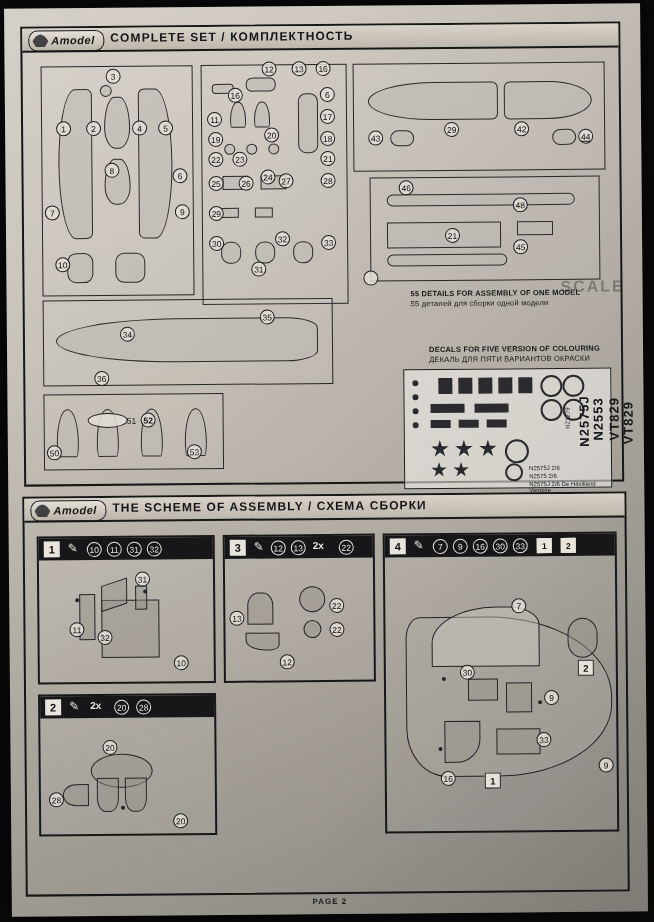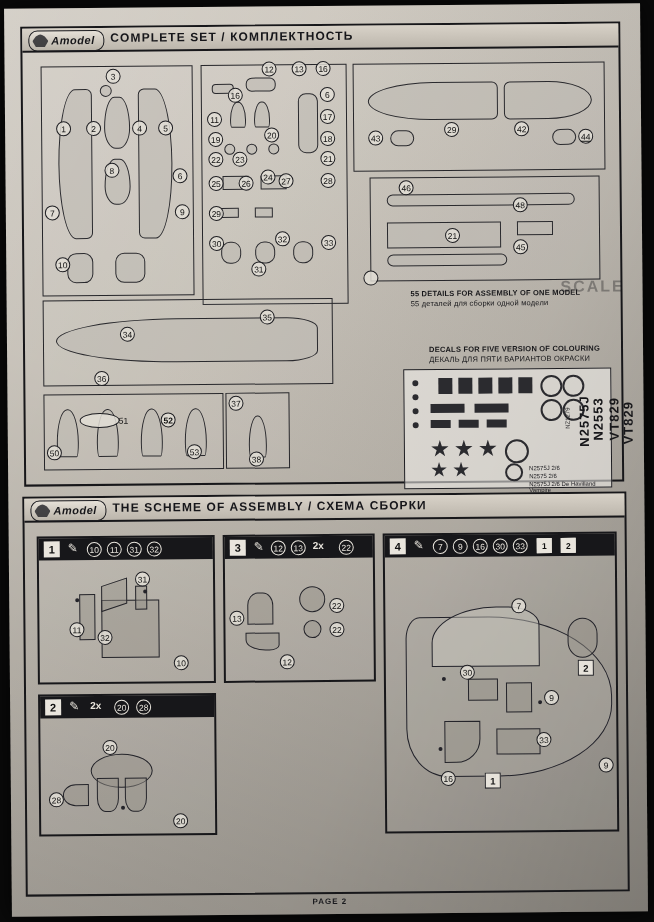--- a/index.html
+++ b/index.html
@@ -287,30 +287,25 @@
       <div class="num" style="left:216px; top:10px;">35</div>
       <div class="num" style="left:50px; top:70px;">36</div>
     </div>
 
     <div class="sprue" style="left:18px; top:366px; width:180px; height:76px;">
       <div class="part blade" style="left:12px; top:14px; width:22px; height:48px;"></div>
       <div class="part blade" style="left:52px; top:14px; width:22px; height:48px;"></div>
       <div class="part blade" style="left:96px; top:14px; width:22px; height:48px;"></div>
       <div class="part blade" style="left:140px; top:14px; width:22px; height:48px;"></div>
       <div class="num" style="left:2px; top:50px;">50</div>
-      <div class="num" style="left:35px; top:18px;padding-left:38px;">51</div>
-      <div class="num" style="left:116px; top:18px;font-weight:bold;">52</div>
+      <div class="num" style="left:43px; top:18px;padding-left:38px;">51</div>
+      <div class="num" style="left:96px; top:18px;font-weight:bold;">52</div>
       <div class="num" style="left:142px; top:50px;">53</div>
     </div>
 
-    <div class="sprue" style="left:200px; top:366px; width:64px; height:76px;">
-      <div class="part blade" style="left:22px; top:22px; width:18px; height:42px;"></div>
-      <div class="num" style="left:2px; top:2px;">37</div>
-      <div class="num" style="left:22px; top:58px;">38</div>
-    </div>
 
     <div id="decal-sheet" style="left:378px; top:344px; width:206px; height:118px;">
       <div class="decal-bar" style="left:34px; top:8px; width:14px; height:16px;"></div>
       <div class="decal-bar" style="left:54px; top:8px; width:14px; height:16px;"></div>
       <div class="decal-bar" style="left:74px; top:8px; width:14px; height:16px;"></div>
       <div class="decal-bar" style="left:94px; top:8px; width:14px; height:16px;"></div>
       <div class="decal-bar" style="left:114px; top:8px; width:14px; height:16px;"></div>
       <div class="decal-ring" style="left:136px; top:6px; width:18px; height:18px;"></div>
       <div class="decal-ring" style="left:158px; top:6px; width:18px; height:18px;"></div>
       <div class="decal-ring" style="left:136px; top:30px; width:18px; height:18px;"></div>

